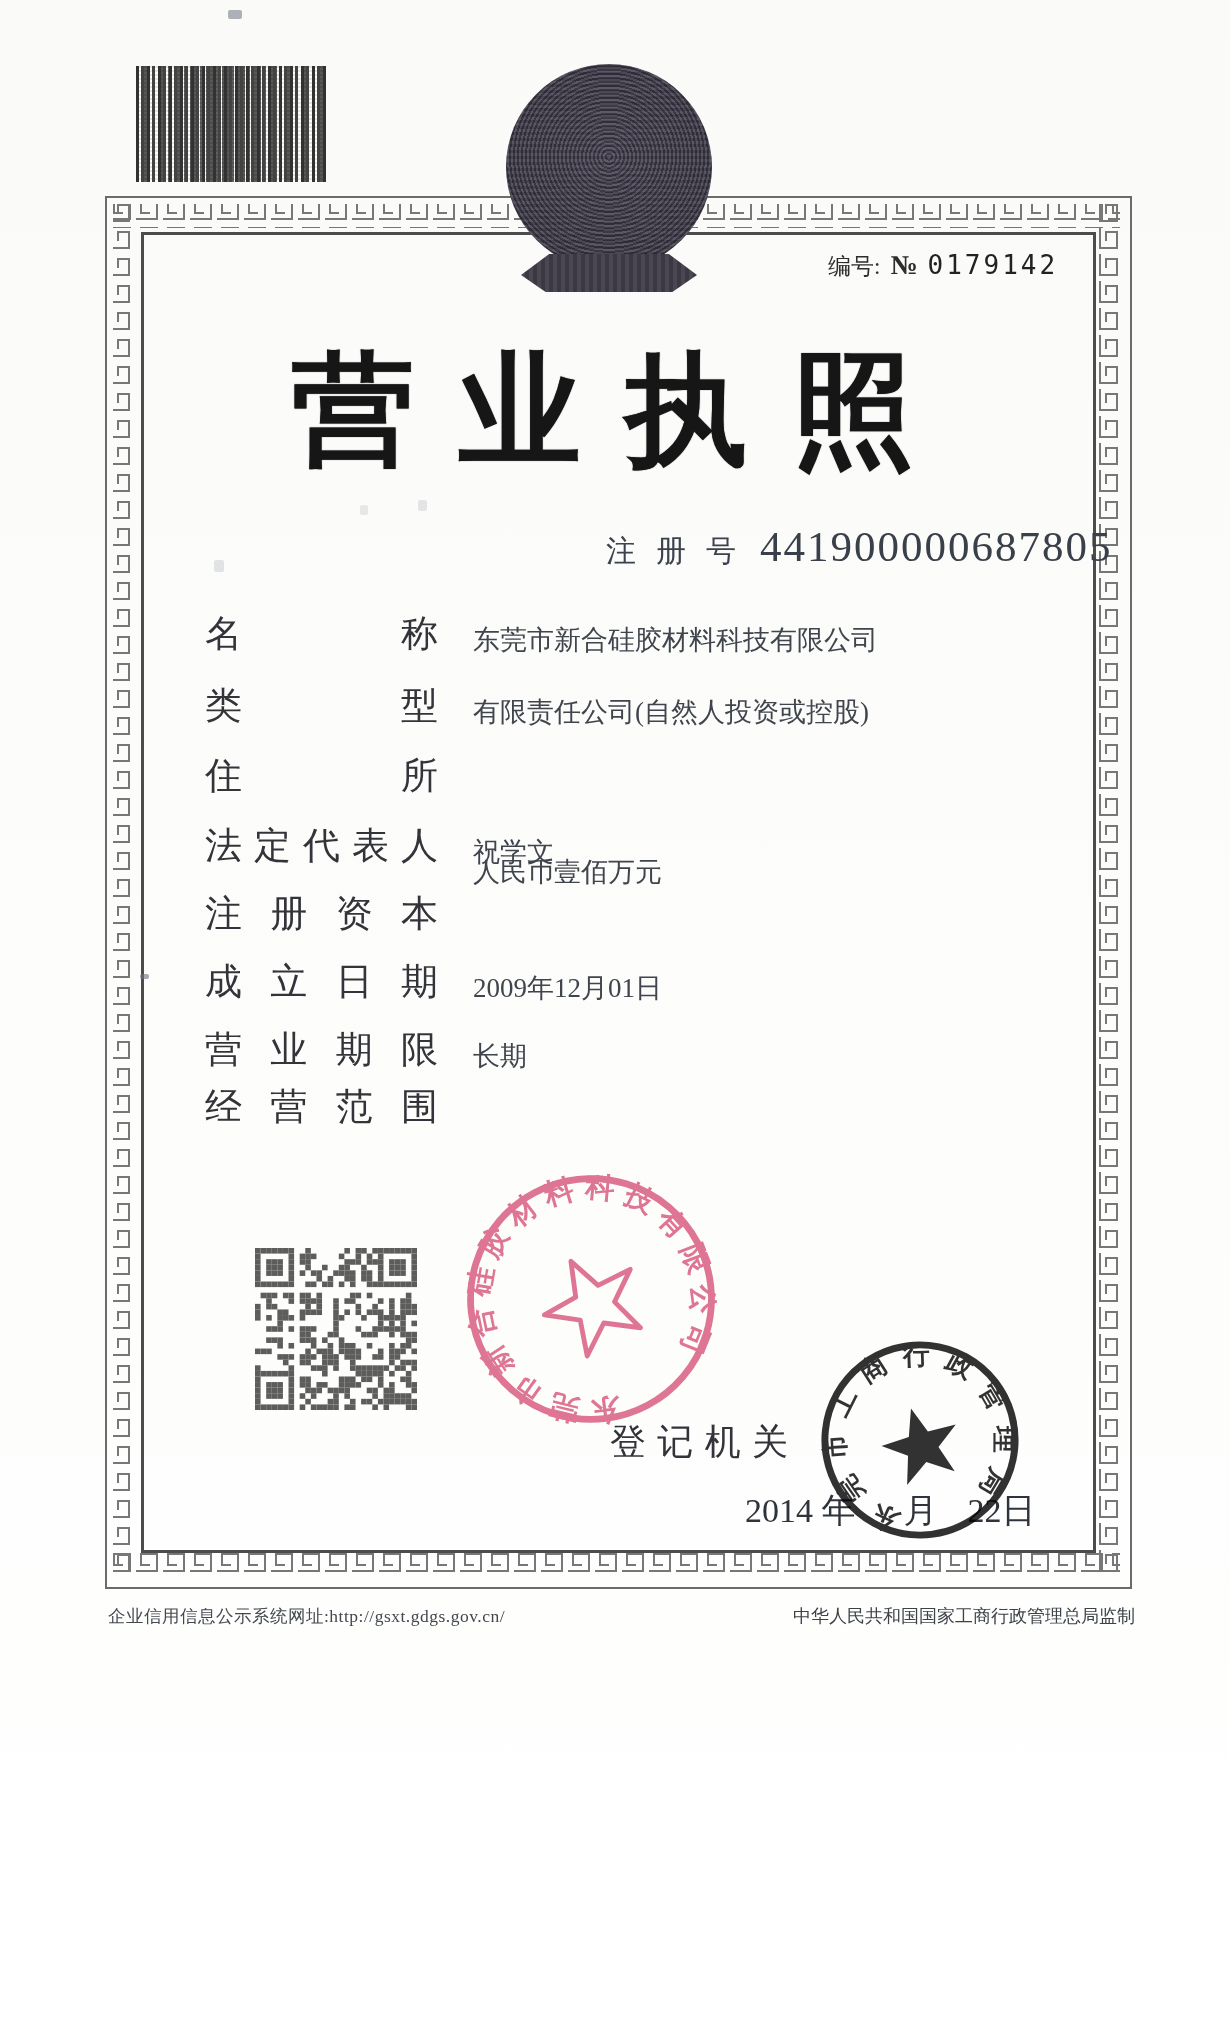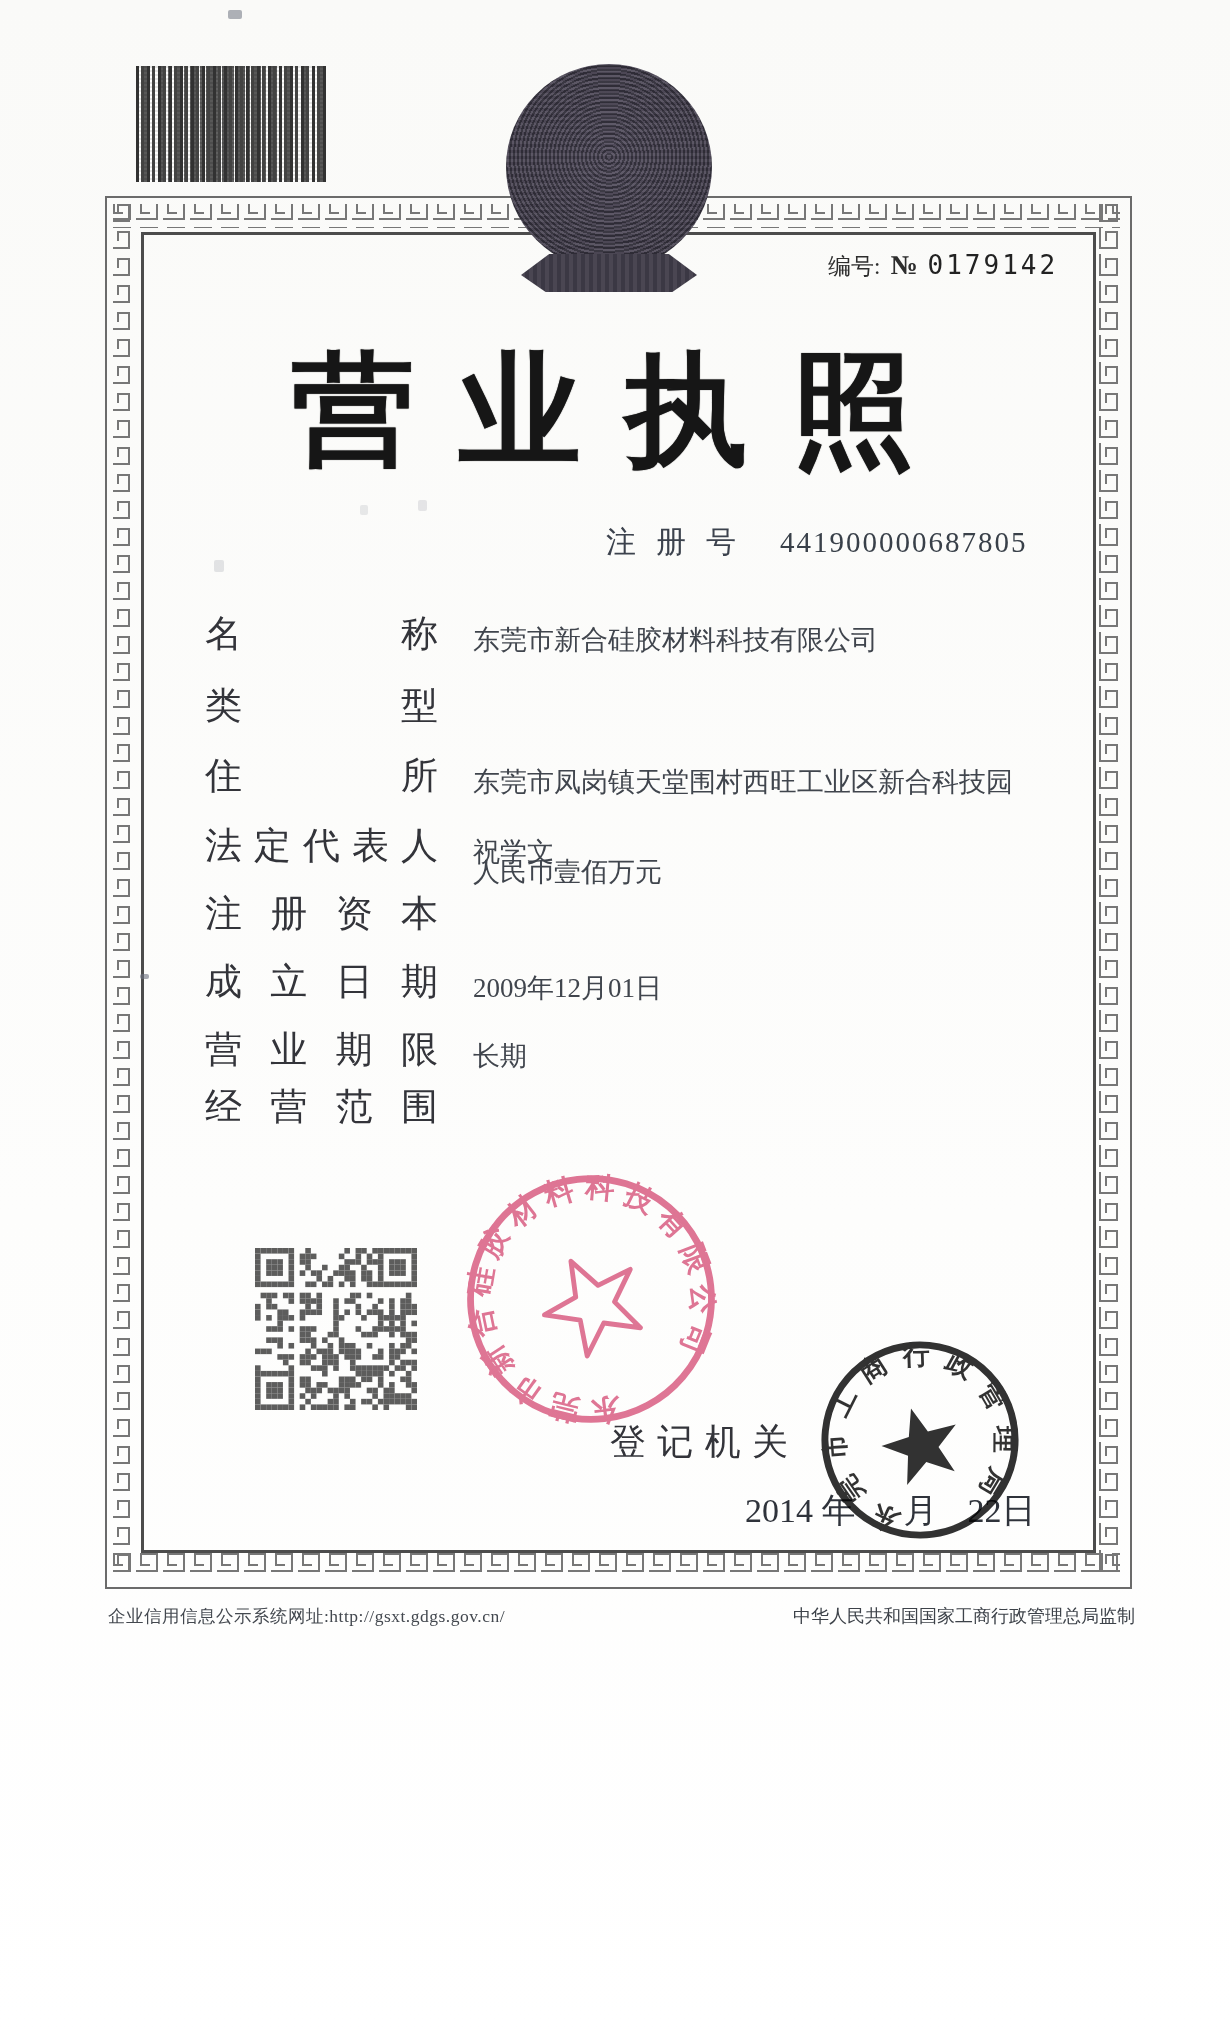--- a/index.html
+++ b/index.html
@@ -36,21 +36,21 @@
   .serial{left:828px;top:250px;font-size:23px;color:#2d2d2d;display:flex;align-items:baseline;gap:10px;z-index:2;}
   .serial .no-symbol{font-weight:bold;font-size:27px;font-family:"Liberation Serif",serif;}
   .serial .no-digits{font-family:"DejaVu Sans Mono",monospace;font-size:26px;letter-spacing:3px;color:#222;}
 
   .doc-title{left:292px;top:326px;width:622px;height:168px;font-size:122px;line-height:168px;
     font-family:"Liberation Sans","DejaVu Sans",sans-serif;font-weight:900;color:#1b1b1b;
     text-shadow:0 0 1px #333;filter:contrast(1.05);}
 
   .regno{left:606px;top:522px;display:flex;align-items:baseline;z-index:2;}
   .regno .lbl{width:130px;font-size:30px;color:#3c424d;}
-  .regno .val{margin-left:44px;font-size:29px;letter-spacing:2px;color:#394049;}
+  .regno .val{margin-left:24px;font-size:43px;letter-spacing:2px;color:#394049;}
 
   .row-label{left:205px;width:233px;font-size:37px;line-height:44px;color:#33343a;}
   .row-value{left:473px;width:600px;font-size:27px;color:#40454d;}
   .scope-value{left:467px;top:1074px;width:596px;font-size:20.5px;line-height:27.5px;color:#383d45;
     text-align:justify;font-weight:500;}
 
   .qr{left:255px;top:1248px;width:162px;height:162px;opacity:.82;}
 
   .registry-label{left:610px;top:1420px;width:178px;font-size:36px;line-height:44px;color:#33343a;z-index:2;}
   .date-line{left:745px;top:1488px;height:42px;font-size:34px;color:#2f333b;z-index:2;display:flex;}
@@ -125,26 +125,26 @@
   <div class="abs row-label" style="top:612px" data-justify="">
       <span>名</span>
       <span>称</span>
     </div>
   <div class="abs row-value" style="top:622px">东莞市新合硅胶材料科技有限公司</div>
 
   <div class="abs row-label" style="top:684px" data-justify="">
       <span>类</span>
       <span>型</span>
     </div>
+  <div class="abs row-value" style="top:694px">有限责任公司(自然人投资或控股)</div>
 
   <div class="abs row-label" style="top:754px" data-justify="">
       <span>住</span>
       <span>所</span>
     </div>
-  <div class="abs row-value" style="top:764px">东莞市凤岗镇天堂围村西旺工业区新合科技园</div>
 
   <div class="abs row-label" style="top:824px" data-justify="">
       <span>法</span>
       <span>定</span>
       <span>代</span>
       <span>表</span>
       <span>人</span>
     </div>
   <div class="abs row-value" style="top:834px">祝学文</div>
 

